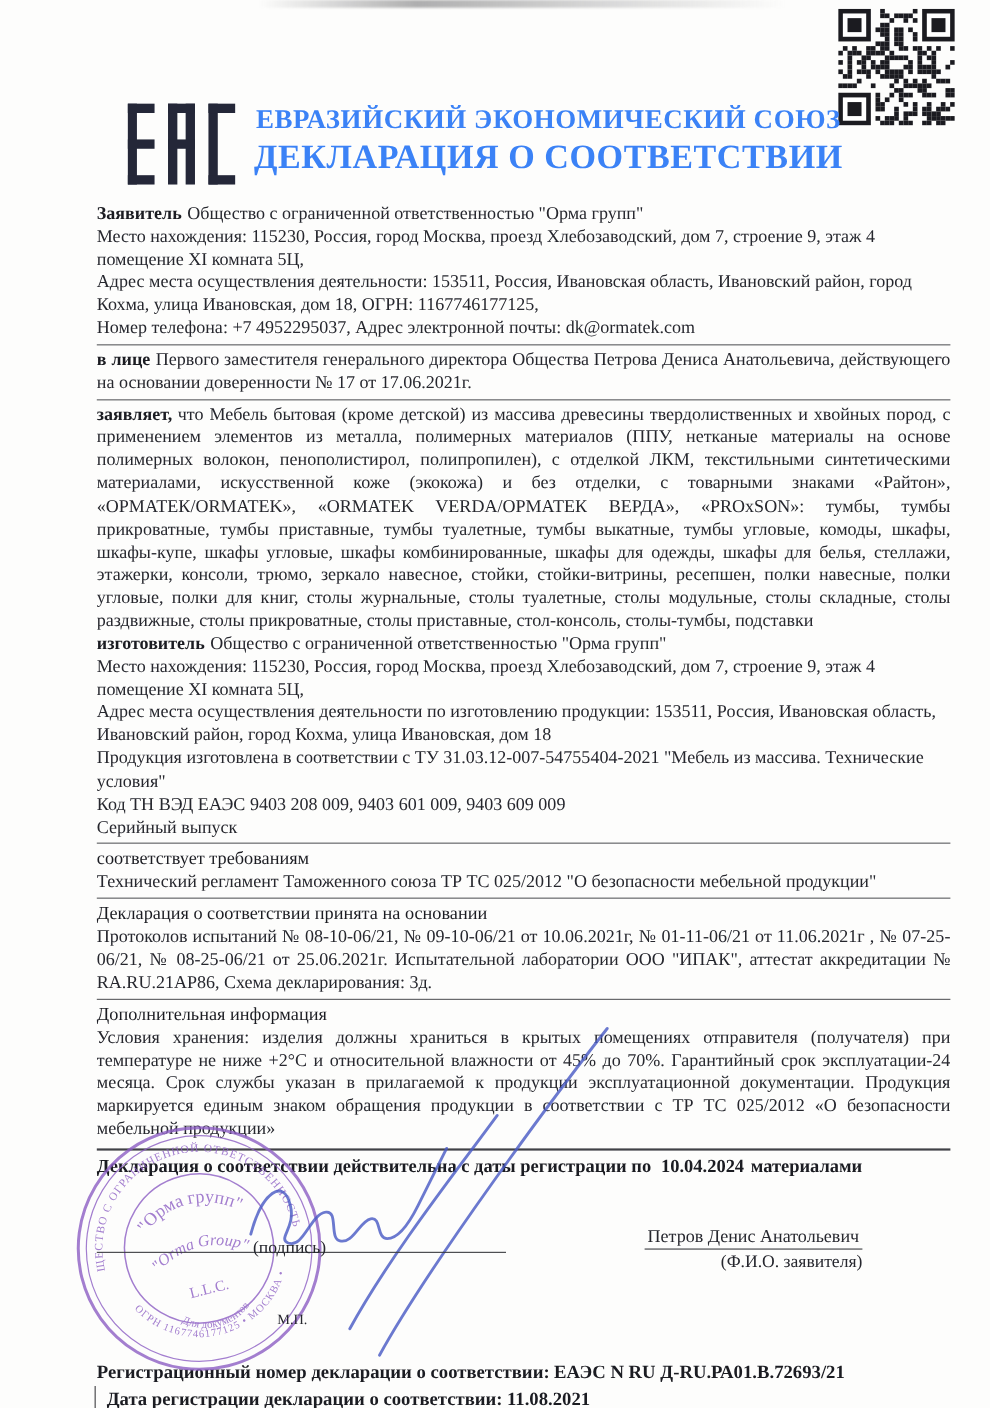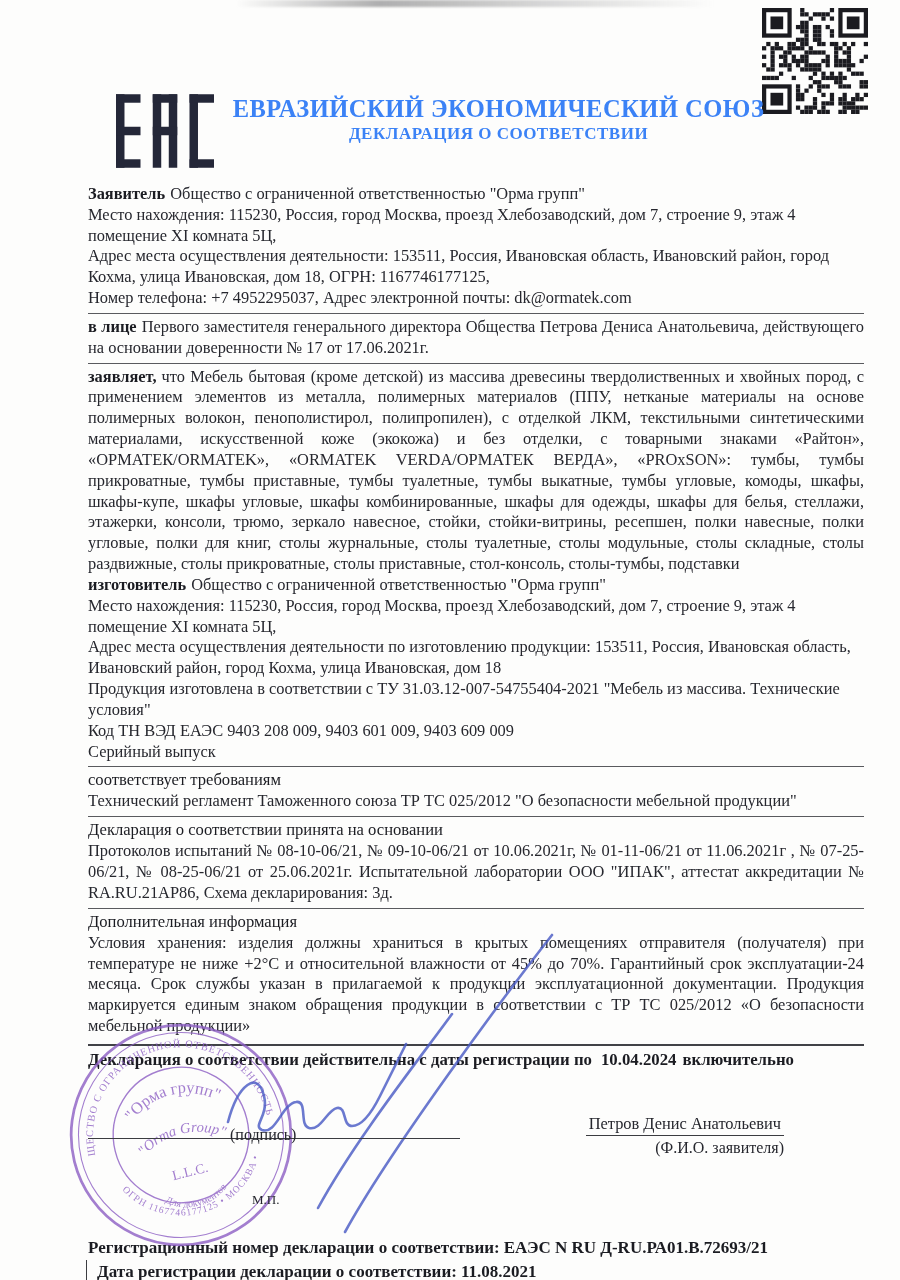--- a/index.html
+++ b/index.html
@@ -12,21 +12,21 @@
   .scan-smudge{position:absolute;left:235px;top:0;width:480px;height:7px;
     background:linear-gradient(90deg,rgba(120,120,120,0) 0%,rgba(110,110,112,.55) 30%,rgba(130,130,132,.35) 60%,rgba(120,120,120,0) 100%);
     filter:blur(1px);}
   .qr{position:absolute;right:32px;top:8px;width:106px;height:106px;fill:#1b1b20}
   .content{position:absolute;left:88px;top:0;width:776px}
 
   .header{position:relative;height:96px;margin-top:86px}
   .eac-logo{position:absolute;left:28px;top:2px;width:98px;height:86px}
   .titles{position:absolute;left:100px;right:55px;top:8px;text-align:center;color:#3b82f6}
   .title1{font-size:24.5px;font-weight:bold;letter-spacing:.5px;line-height:1.22}
-  .title2{font-size:17px;font-weight:bold;letter-spacing:.5px;line-height:1.22}
+  .title2{font-size:31px;font-weight:bold;letter-spacing:.5px;line-height:1.22}
 
   p{margin:0;font-size:16.4px;line-height:1.27}
   .just{text-align:justify}
   .lbl{font-weight:bold;padding-right:5px;color:#1b1c22}
   .hr{border-top:1.6px solid #595a5e;margin:4px 0 3px}
   .hr-bold{border-top:2px solid #414247;margin:7px 0 4px}
   .sec{margin:2px 0}
   .sec-head{font-weight:normal;font-size:16.6px;color:#1b1c22;margin:1px 0}
   .validity{font-weight:bold;font-size:16.8px;color:#1b1c22;margin-top:2px}
   .validity .vdate{margin-left:9px}
@@ -337,21 +337,21 @@
   <div class="hr"></div>
 
   <div class="sec">
     <div class="sec-head">Дополнительная информация</div>
     <p class="just">Условия хранения: изделия должны храниться в крытых помещениях отправителя (получателя) при температуре не ниже +2°С и относительной влажности от 45% до 70%. Гарантийный срок эксплуатации-24 месяца. Срок службы указан в прилагаемой к продукции эксплуатационной документации. Продукция маркируется единым знаком обращения продукции в соответствии с ТР ТС 025/2012 «О безопасности мебельной продукции»</p>
   </div>
 
   <div class="hr-bold"></div>
 
   <div class="validity">
-    <span>Декларация о соответствии действительна с даты регистрации по</span><span class="vdate">10.04.2024</span><span class="vsuf">включительно</span>
+    <span>Декларация о соответствии действительна с даты регистрации по</span><span class="vdate">10.04.2024</span><span class="vsuf">материалами</span>
   </div>
 
   <div class="sig-area">
     <svg class="stamp" viewBox="0 0 260 260">
       <defs>
         <path id="arcT" d="M 34,130 A 96,96 0 0 1 226,130"></path>
         <path id="arcB" d="M 42,130 A 88,88 0 0 0 218,130"></path>
         <path id="arcI1" d="M 64,128 A 72,72 0 0 1 196,128"></path>
         <path id="arcI2" d="M 70,157 A 78,78 0 0 1 190,157"></path>
         <path id="arcI3" d="M 84,184 A 54,54 0 0 0 176,184"></path>

